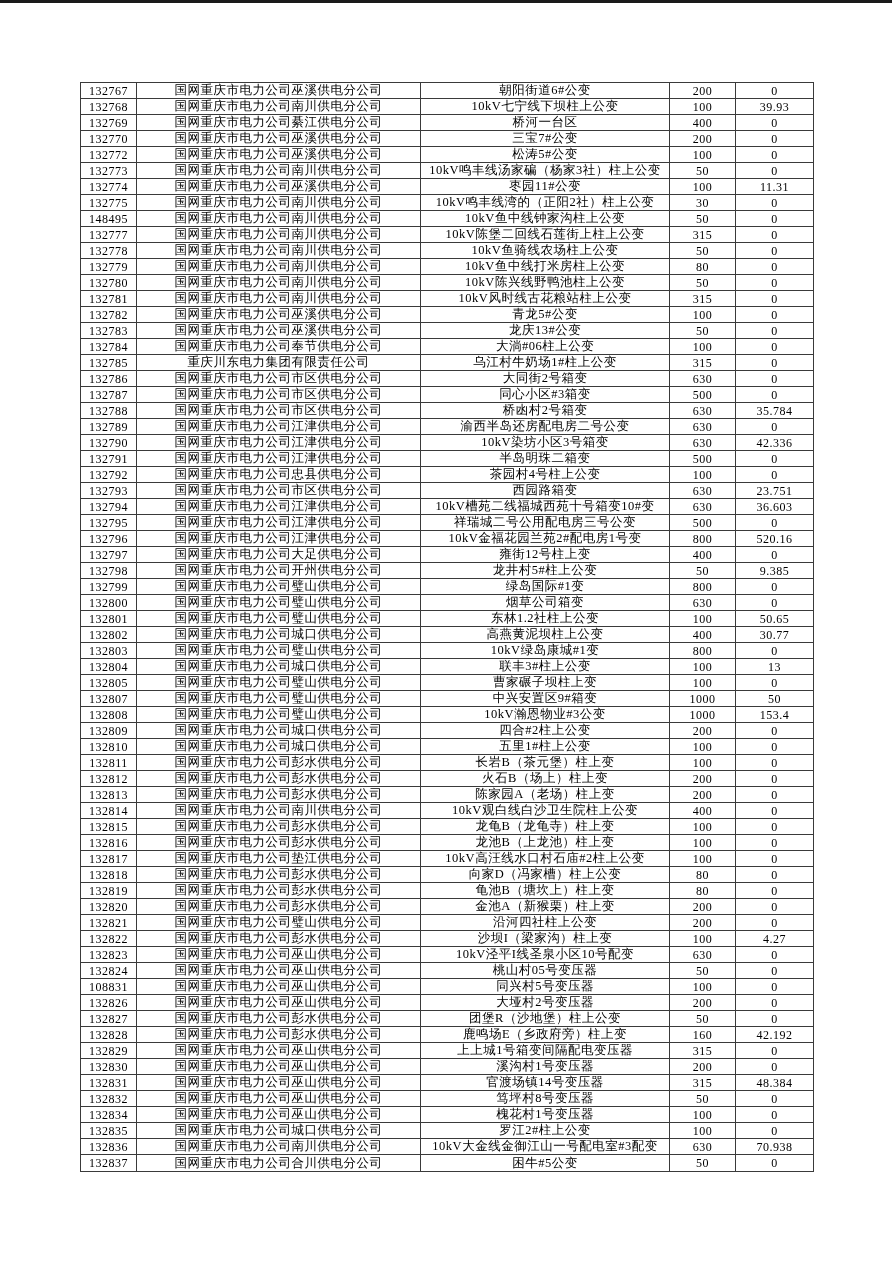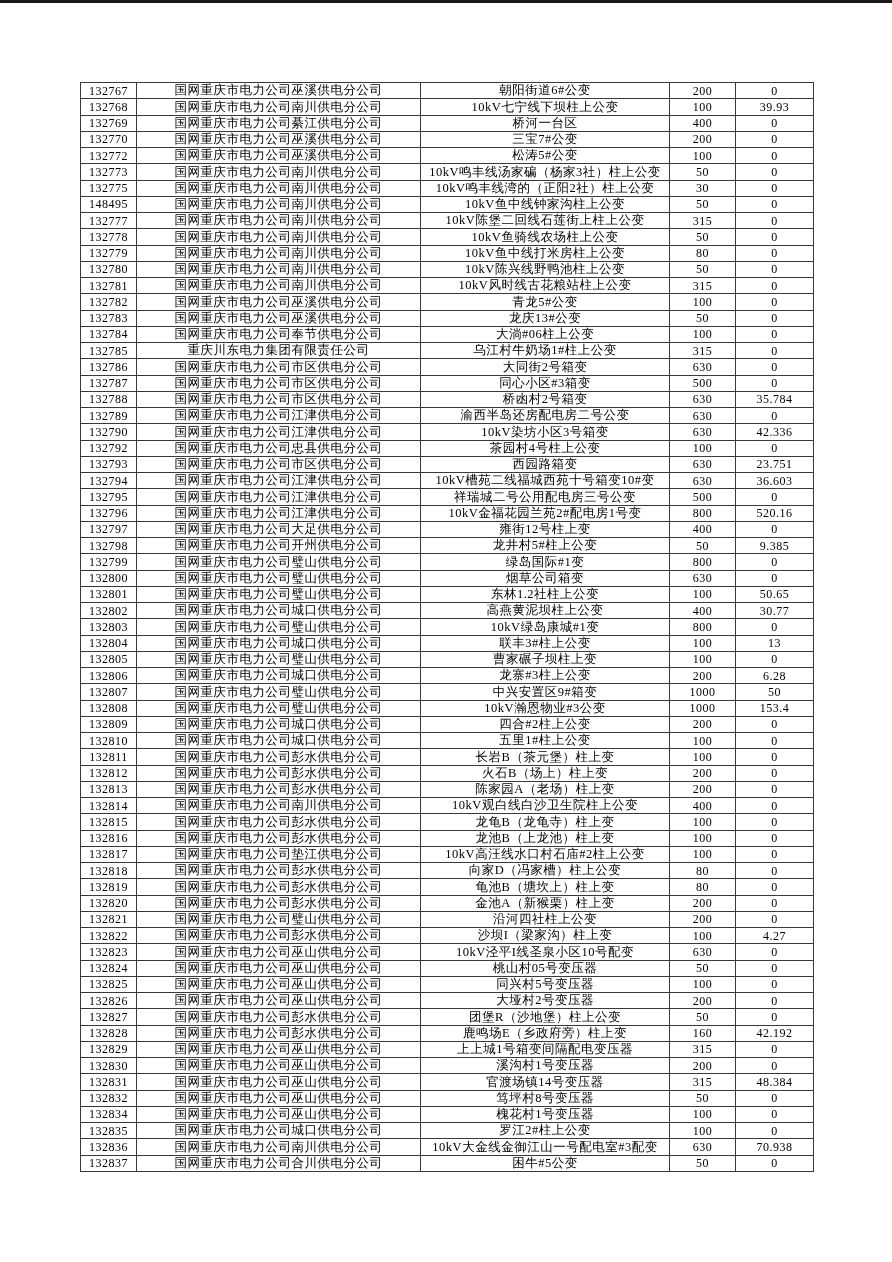--- a/index.html
+++ b/index.html
@@ -105,20 +105,27 @@
           <td class="c-val">0</td>
         </tr>
         <tr>
           <td class="c-id">132773</td>
           <td class="c-company">国网重庆市电力公司南川供电分公司</td>
           <td class="c-name">10kV鸣丰线汤家碥（杨家3社）柱上公变</td>
           <td class="c-cap">50</td>
           <td class="c-val">0</td>
         </tr>
         <tr>
+          <td class="c-id">132774</td>
+          <td class="c-company">国网重庆市电力公司巫溪供电分公司</td>
+          <td class="c-name">枣园11#公变</td>
+          <td class="c-cap">100</td>
+          <td class="c-val">11.31</td>
+        </tr>
+        <tr>
           <td class="c-id">132775</td>
           <td class="c-company">国网重庆市电力公司南川供电分公司</td>
           <td class="c-name">10kV鸣丰线湾的（正阳2社）柱上公变</td>
           <td class="c-cap">30</td>
           <td class="c-val">0</td>
         </tr>
         <tr>
           <td class="c-id">148495</td>
           <td class="c-company">国网重庆市电力公司南川供电分公司</td>
           <td class="c-name">10kV鱼中线钟家沟柱上公变</td>
@@ -215,20 +222,27 @@
           <td class="c-name">渝西半岛还房配电房二号公变</td>
           <td class="c-cap">630</td>
           <td class="c-val">0</td>
         </tr>
         <tr>
           <td class="c-id">132790</td>
           <td class="c-company">国网重庆市电力公司江津供电分公司</td>
           <td class="c-name">10kV染坊小区3号箱变</td>
           <td class="c-cap">630</td>
           <td class="c-val">42.336</td>
+        </tr>
+        <tr>
+          <td class="c-id">132791</td>
+          <td class="c-company">国网重庆市电力公司江津供电分公司</td>
+          <td class="c-name">半岛明珠二箱变</td>
+          <td class="c-cap">500</td>
+          <td class="c-val">0</td>
         </tr>
         <tr>
           <td class="c-id">132792</td>
           <td class="c-company">国网重庆市电力公司忠县供电分公司</td>
           <td class="c-name">茶园村4号柱上公变</td>
           <td class="c-cap">100</td>
           <td class="c-val">0</td>
         </tr>
         <tr>
           <td class="c-id">132793</td>
@@ -315,27 +329,20 @@
           <td class="c-val">13</td>
         </tr>
         <tr>
           <td class="c-id">132805</td>
           <td class="c-company">国网重庆市电力公司璧山供电分公司</td>
           <td class="c-name">曹家碾子坝柱上变</td>
           <td class="c-cap">100</td>
           <td class="c-val">0</td>
         </tr>
         <tr>
-          <td class="c-id">132806</td>
-          <td class="c-company">国网重庆市电力公司城口供电分公司</td>
-          <td class="c-name">龙寨#3柱上公变</td>
-          <td class="c-cap">200</td>
-          <td class="c-val">6.28</td>
-        </tr>
-        <tr>
           <td class="c-id">132807</td>
           <td class="c-company">国网重庆市电力公司璧山供电分公司</td>
           <td class="c-name">中兴安置区9#箱变</td>
           <td class="c-cap">1000</td>
           <td class="c-val">50</td>
         </tr>
         <tr>
           <td class="c-id">132808</td>
           <td class="c-company">国网重庆市电力公司璧山供电分公司</td>
           <td class="c-name">10kV瀚恩物业#3公变</td>
@@ -448,21 +455,21 @@
           <td class="c-val">0</td>
         </tr>
         <tr>
           <td class="c-id">132824</td>
           <td class="c-company">国网重庆市电力公司巫山供电分公司</td>
           <td class="c-name">桃山村05号变压器</td>
           <td class="c-cap">50</td>
           <td class="c-val">0</td>
         </tr>
         <tr>
-          <td class="c-id">132825</td>
+          <td class="c-id">108831</td>
           <td class="c-company">国网重庆市电力公司巫山供电分公司</td>
           <td class="c-name">同兴村5号变压器</td>
           <td class="c-cap">100</td>
           <td class="c-val">0</td>
         </tr>
         <tr>
           <td class="c-id">132826</td>
           <td class="c-company">国网重庆市电力公司巫山供电分公司</td>
           <td class="c-name">大垭村2号变压器</td>
           <td class="c-cap">200</td>

